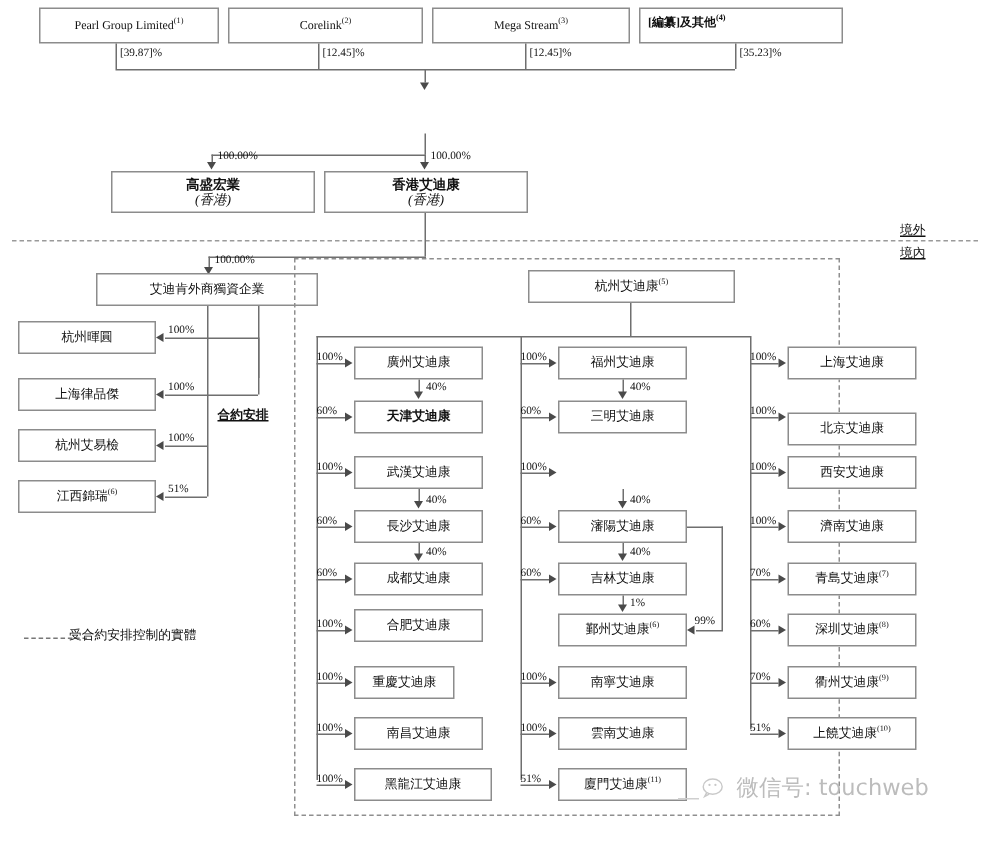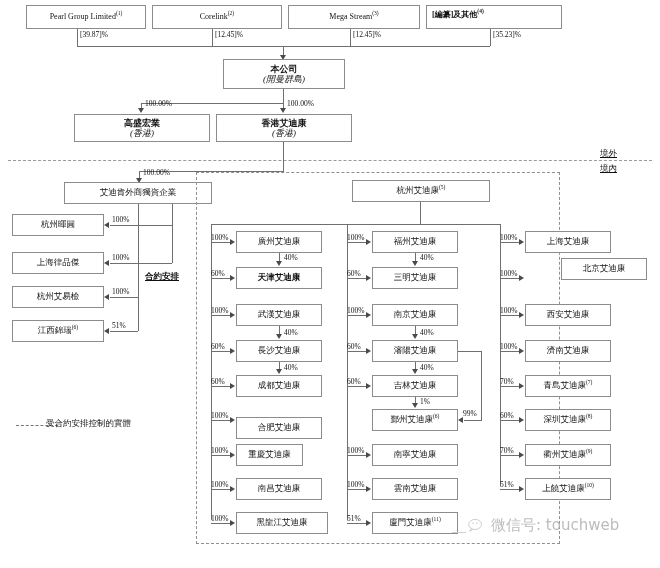--- a/index.html
+++ b/index.html
@@ -102,24 +102,20 @@
   <div class="pct" style="left:80px;top:30px;">[39.87]%</div>
   <div class="pct" style="left:215px;top:30px;">[12.45]%</div>
   <div class="pct" style="left:353px;top:30px;">[12.45]%</div>
   <div class="pct" style="left:493px;top:30px;">[35.23]%</div>
 
   <div class="h" style="left:77px;top:46px;width:413px;"></div>
 
   <div class="v" style="left:283px;top:46px;height:9px;"></div>
   <div class="arrow-d" style="left:280px;top:55px;"></div>
 
-  <div class="box co" style="left:223px;top:59px;width:122px;height:30px;">
-    <span class="l1">本公司</span>
-    <span class="l2">(開曼群島)</span>
-  </div>
 
   <div class="v" style="left:283px;top:89px;height:14px;"></div>
   <div class="h" style="left:141px;top:103px;width:143px;"></div>
   <div class="v" style="left:141px;top:103px;height:7px;"></div>
   <div class="arrow-d" style="left:138px;top:108px;"></div>
   <div class="v" style="left:283px;top:103px;height:7px;"></div>
   <div class="arrow-d" style="left:280px;top:108px;"></div>
   <div class="pct" style="left:145px;top:99px;">100.00%</div>
   <div class="pct" style="left:287px;top:99px;">100.00%</div>
 
@@ -204,21 +200,21 @@
   </div>
   <div class="box sub" style="left:236px;top:304px;width:86px;">
     <span class="l1"><span>武漢艾迪康</span><span class="sup"></span></span>
   </div>
   <div class="box sub" style="left:236px;top:340px;width:86px;">
     <span class="l1"><span>長沙艾迪康</span><span class="sup"></span></span>
   </div>
   <div class="box sub" style="left:236px;top:375px;width:86px;">
     <span class="l1"><span>成都艾迪康</span><span class="sup"></span></span>
   </div>
-  <div class="box sub" style="left:236px;top:417px;width:86px;text-align:right;">
+  <div class="box sub" style="left:236px;top:406px;width:86px;text-align:right;">
     <span class="l1"><span>合肥艾迪康</span><span class="sup"></span></span>
   </div>
   <div class="box sub" style="left:236px;top:444px;width:67px;">
     <span class="l1"><span>重慶艾迪康</span><span class="sup"></span></span>
   </div>
   <div class="box sub" style="left:236px;top:478px;width:86px;">
     <span class="l1"><span>南昌艾迪康</span><span class="sup"></span></span>
   </div>
   <div class="box sub" style="left:236px;top:512px;width:92px;">
     <span class="l1"><span>黑龍江艾迪康</span><span class="sup"></span></span>
@@ -270,23 +266,20 @@
 
   <div class="v" style="left:279px;top:326px;height:9px;"></div>
   <div class="arrow-d" style="left:276px;top:334px;"></div>
   <div class="pct" style="left:284px;top:363px;">40%</div>
 
   <div class="box sub" style="left:372px;top:231px;width:86px;">
     <span class="l1"><span>福州艾迪康</span><span class="sup"></span></span>
   </div>
   <div class="box sub" style="left:372px;top:267px;width:86px;">
     <span class="l1"><span>三明艾迪康</span><span class="sup"></span></span>
-  </div>
-  <div class="box sub" style="left:372px;top:304px;width:86px;">
-    <span class="l1"><span>南京艾迪康</span><span class="sup"></span></span>
   </div>
   <div class="box sub" style="left:372px;top:340px;width:86px;">
     <span class="l1"><span>瀋陽艾迪康</span><span class="sup"></span></span>
   </div>
   <div class="box sub" style="left:372px;top:375px;width:86px;">
     <span class="l1"><span>吉林艾迪康</span><span class="sup"></span></span>
   </div>
   <div class="box sub" style="left:372px;top:409px;width:86px;">
     <span class="l1"><span>鄞州艾迪康</span><span class="sup">(6)</span></span>
   </div>
@@ -350,21 +343,21 @@
 
   <div class="v" style="left:481px;top:351px;height:69px;"></div>
   <div class="h" style="left:458px;top:351px;width:24px;"></div>
   <div class="h" style="left:464px;top:420px;width:18px;"></div>
   <div class="arrow-l" style="left:458px;top:417px;"></div>
   <div class="pct" style="left:463px;top:409px;">99%</div>
 
   <div class="box sub" style="left:525px;top:231px;width:86px;">
     <span class="l1"><span>上海艾迪康</span><span class="sup"></span></span>
   </div>
-  <div class="box sub" style="left:525px;top:258px;width:86px;margin-left:36px;">
+  <div class="box sub" style="left:525px;top:275px;width:86px;">
     <span class="l1"><span>北京艾迪康</span><span class="sup"></span></span>
   </div>
   <div class="box sub" style="left:525px;top:304px;width:86px;">
     <span class="l1"><span>西安艾迪康</span><span class="sup"></span></span>
   </div>
   <div class="box sub" style="left:525px;top:340px;width:86px;">
     <span class="l1"><span>濟南艾迪康</span><span class="sup"></span></span>
   </div>
   <div class="box sub" style="left:525px;top:375px;width:86px;">
     <span class="l1"><span>青島艾迪康</span><span class="sup">(7)</span></span>

